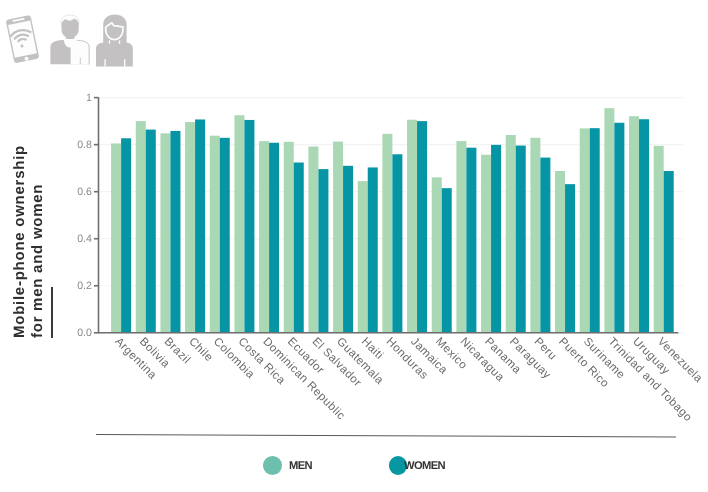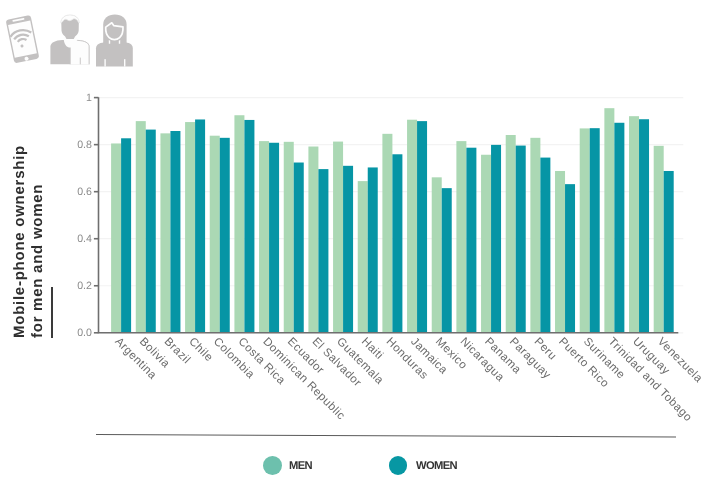--- a/index.html
+++ b/index.html
@@ -19,21 +19,21 @@
           line-height:17.6px;letter-spacing:0.74px;white-space:nowrap;
           left:11px;top:144.8px;transform-origin:0 0;
           transform:rotate(-90deg) translate(-193px,0);}
 
   .legend-text{font-weight:bold;opacity:0.999;font-size:11.2px;color:#333333;letter-spacing:-0.65px;
                position:absolute;white-space:nowrap;}
   .legend-dot{position:absolute;width:18.8px;height:18.8px;border-radius:50%;}
   #dot-men{left:263.4px;top:456.0px;}
   #lbl-men{left:289.0px;top:459.6px;}
   #dot-women{left:388.6px;top:456.0px;}
-  #lbl-women{left:416px;top:459.6px;}
+  #lbl-women{left:404px;top:459.6px;}
   #legend{position:absolute;left:0;top:0;width:560px;height:492px;text-align:right;}
 
   #ylabel-rule{position:absolute;left:51px;top:286.5px;width:2.4px;height:51.1px;
                background:#3a3a3a;}
   #footer-rule{position:absolute;left:96.4px;top:434.0px;width:580px;height:1.2px;
                background:#5a5a5a;transform-origin:0 0;transform:rotate(0.24deg);}
 </style>
 </head>
 <body>
 

